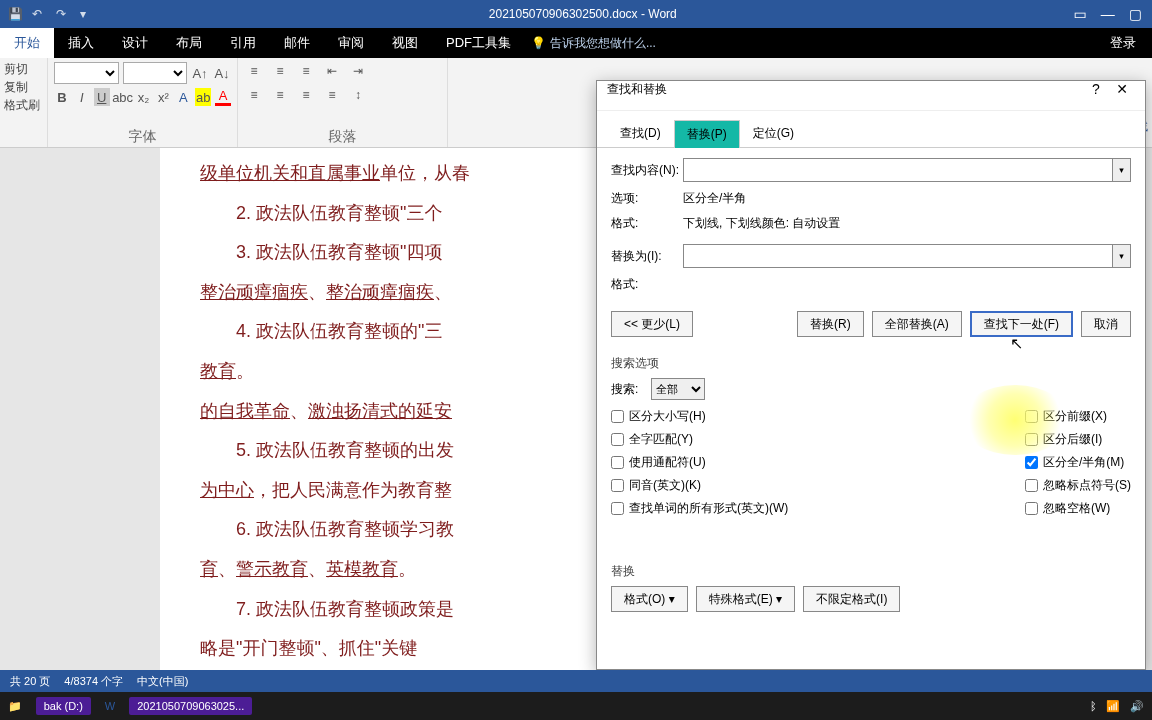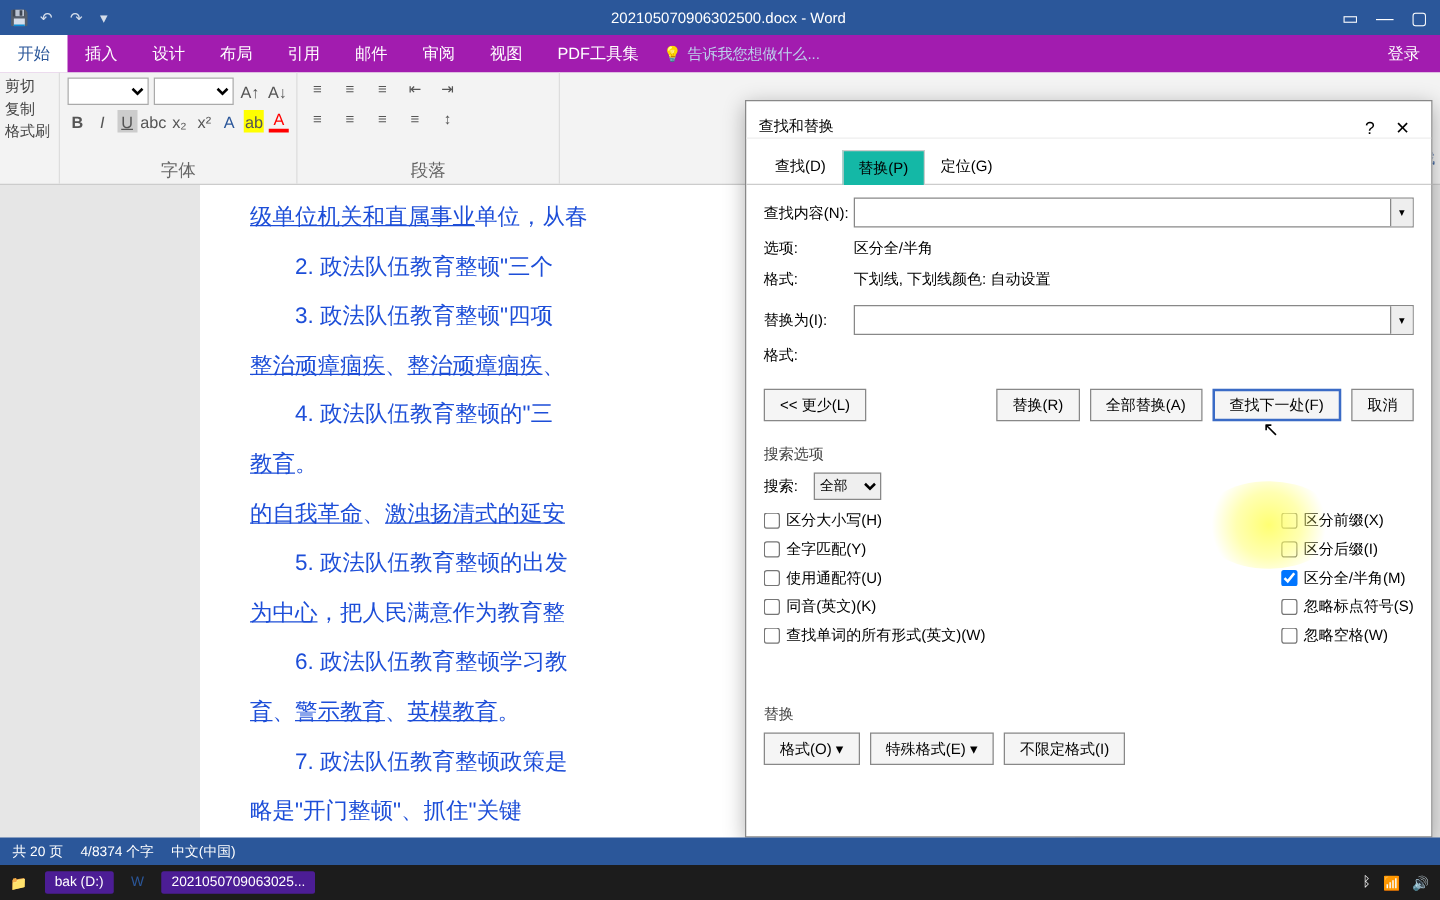--- a/index.html
+++ b/index.html
@@ -2,47 +2,47 @@
 <html><head>
 <meta charset="utf-8">
 <style>
 *{margin:0;padding:0;box-sizing:border-box;font-family:"Microsoft YaHei","SimSun",sans-serif}
 body{width:1152px;height:720px;overflow:hidden;background:#f0f0f0;position:relative}
 .titlebar{height:28px;background:#2b579a;display:flex;align-items:center;color:#fff;font-size:12px}
 .tb-left{display:flex;gap:10px;padding:0 8px;align-items:center}
 .tb-icon{width:14px;height:14px;opacity:.8}
 .tb-title{flex:1;text-align:center;font-size:12px}
 .tb-right{display:flex;gap:14px;padding:0 10px;align-items:center;font-size:14px}
-.ribbon-tabs{height:30px;background:#a21caf;display:flex;align-items:center;color:#fff;font-size:13px}
+.ribbon-tabs{height:30px;background:#000000;display:flex;align-items:center;color:#fff;font-size:13px}
 .ribbon-tab{padding:0 14px;height:30px;display:flex;align-items:center;cursor:pointer}
 .ribbon-tab.active{background:#fff;color:#2b579a}
 .tell-me{margin-left:6px;color:#bcd1eb;display:flex;align-items:center;gap:4px;font-size:12px}
 .login{margin-left:auto;padding-right:16px;font-size:13px}
 .ribbon{height:90px;background:#f3f3f3;border-bottom:1px solid #ccc;display:flex;position:relative}
 .rg{border-right:1px solid #ddd;display:flex;flex-direction:column;padding:2px 4px;position:relative}
 .rg-label{position:absolute;bottom:1px;left:50%;transform:translateX(-50%);font-size:14px;color:#666}
 .clip{width:48px;display:flex;flex-direction:column;gap:1px;padding:3px 4px;font-size:12px;color:#444}
 .clip div{cursor:pointer}
 .font-group{width:190px;display:flex;flex-direction:column;gap:4px;padding:4px 6px}
 .font-row{display:flex;gap:4px;align-items:center}
 .font-sel{height:22px;border:1px solid #aaa;background:#fff;font-size:11px;flex:1}
 .font-btn{width:18px;height:18px;display:flex;align-items:center;justify-content:center;font-size:13px;color:#555;cursor:pointer}
 .para-group{width:210px;padding:4px 6px;display:flex;flex-direction:column;gap:6px}
 .para-row{display:flex;gap:6px}
 .pbtn{width:20px;height:18px;border:1px solid transparent;display:flex;align-items:center;justify-content:center;font-size:12px;color:#555}
 .doc-area{position:absolute;top:148px;left:0;right:0;bottom:34px;background:#e6e6e6;overflow:hidden}
-.page{background:#fff;margin-left:160px;width:700px;height:100%;padding:6px 40px;font-family:SimSun,serif;font-size:18px;line-height:2.2;color:#1d4ed8}
+.page{background:#fff;margin-left:160px;width:700px;height:100%;padding:6px 40px;font-family:SimSun,serif;font-size:18px;line-height:2.2;color:#7f1d1d}
 .page p{text-indent:2em}
 .u{text-decoration:underline}
 .hl{background:#ccc}
 .statusbar{position:absolute;bottom:28px;left:0;right:0;height:22px;background:#2b579a;color:#fff;font-size:11px;display:flex;align-items:center;padding:0 10px;gap:14px}
 .taskbar{position:absolute;bottom:0;left:0;right:0;height:28px;background:#1c1c1c;display:flex;align-items:center;color:#fff;font-size:11px;padding:0 8px;gap:14px}
 .tb-app{background:#4c1d95;padding:3px 8px;border-radius:2px}
 .dialog{position:absolute;top:80px;right:6px;width:550px;height:590px;background:#fff;border:1px solid #888;box-shadow:0 4px 16px rgba(0,0,0,.3);font-size:12px;display:flex;flex-direction:column}
-.dlg-title{height:30px;display:flex;align-items:flex-end;padding:0 10px;border-bottom:1px solid #eee}
+.dlg-title{height:30px;display:flex;align-items:flex-start;padding:0 10px;border-bottom:1px solid #eee}
 .dlg-title-txt{flex:1}
 .dlg-help,.dlg-close{width:26px;text-align:center;cursor:pointer;font-size:14px}
 .dlg-tabs{display:flex;padding:8px 10px 0;border-bottom:1px solid #ccc}
 .dlg-tab{padding:5px 12px;border:1px solid transparent;cursor:pointer;border-bottom:none;font-size:12px}
 .dlg-tab.active{border-color:#ccc;background:#14b8a6;position:relative;top:1px}
 .dlg-body{padding:10px 14px;flex:1;overflow:auto}
 .field-row{display:flex;align-items:center;margin-bottom:8px}
 .field-lbl{width:72px;font-size:12px}
 .field-val{font-size:12px}
 .combo{flex:1;height:24px;border:1px solid #888;position:relative}

